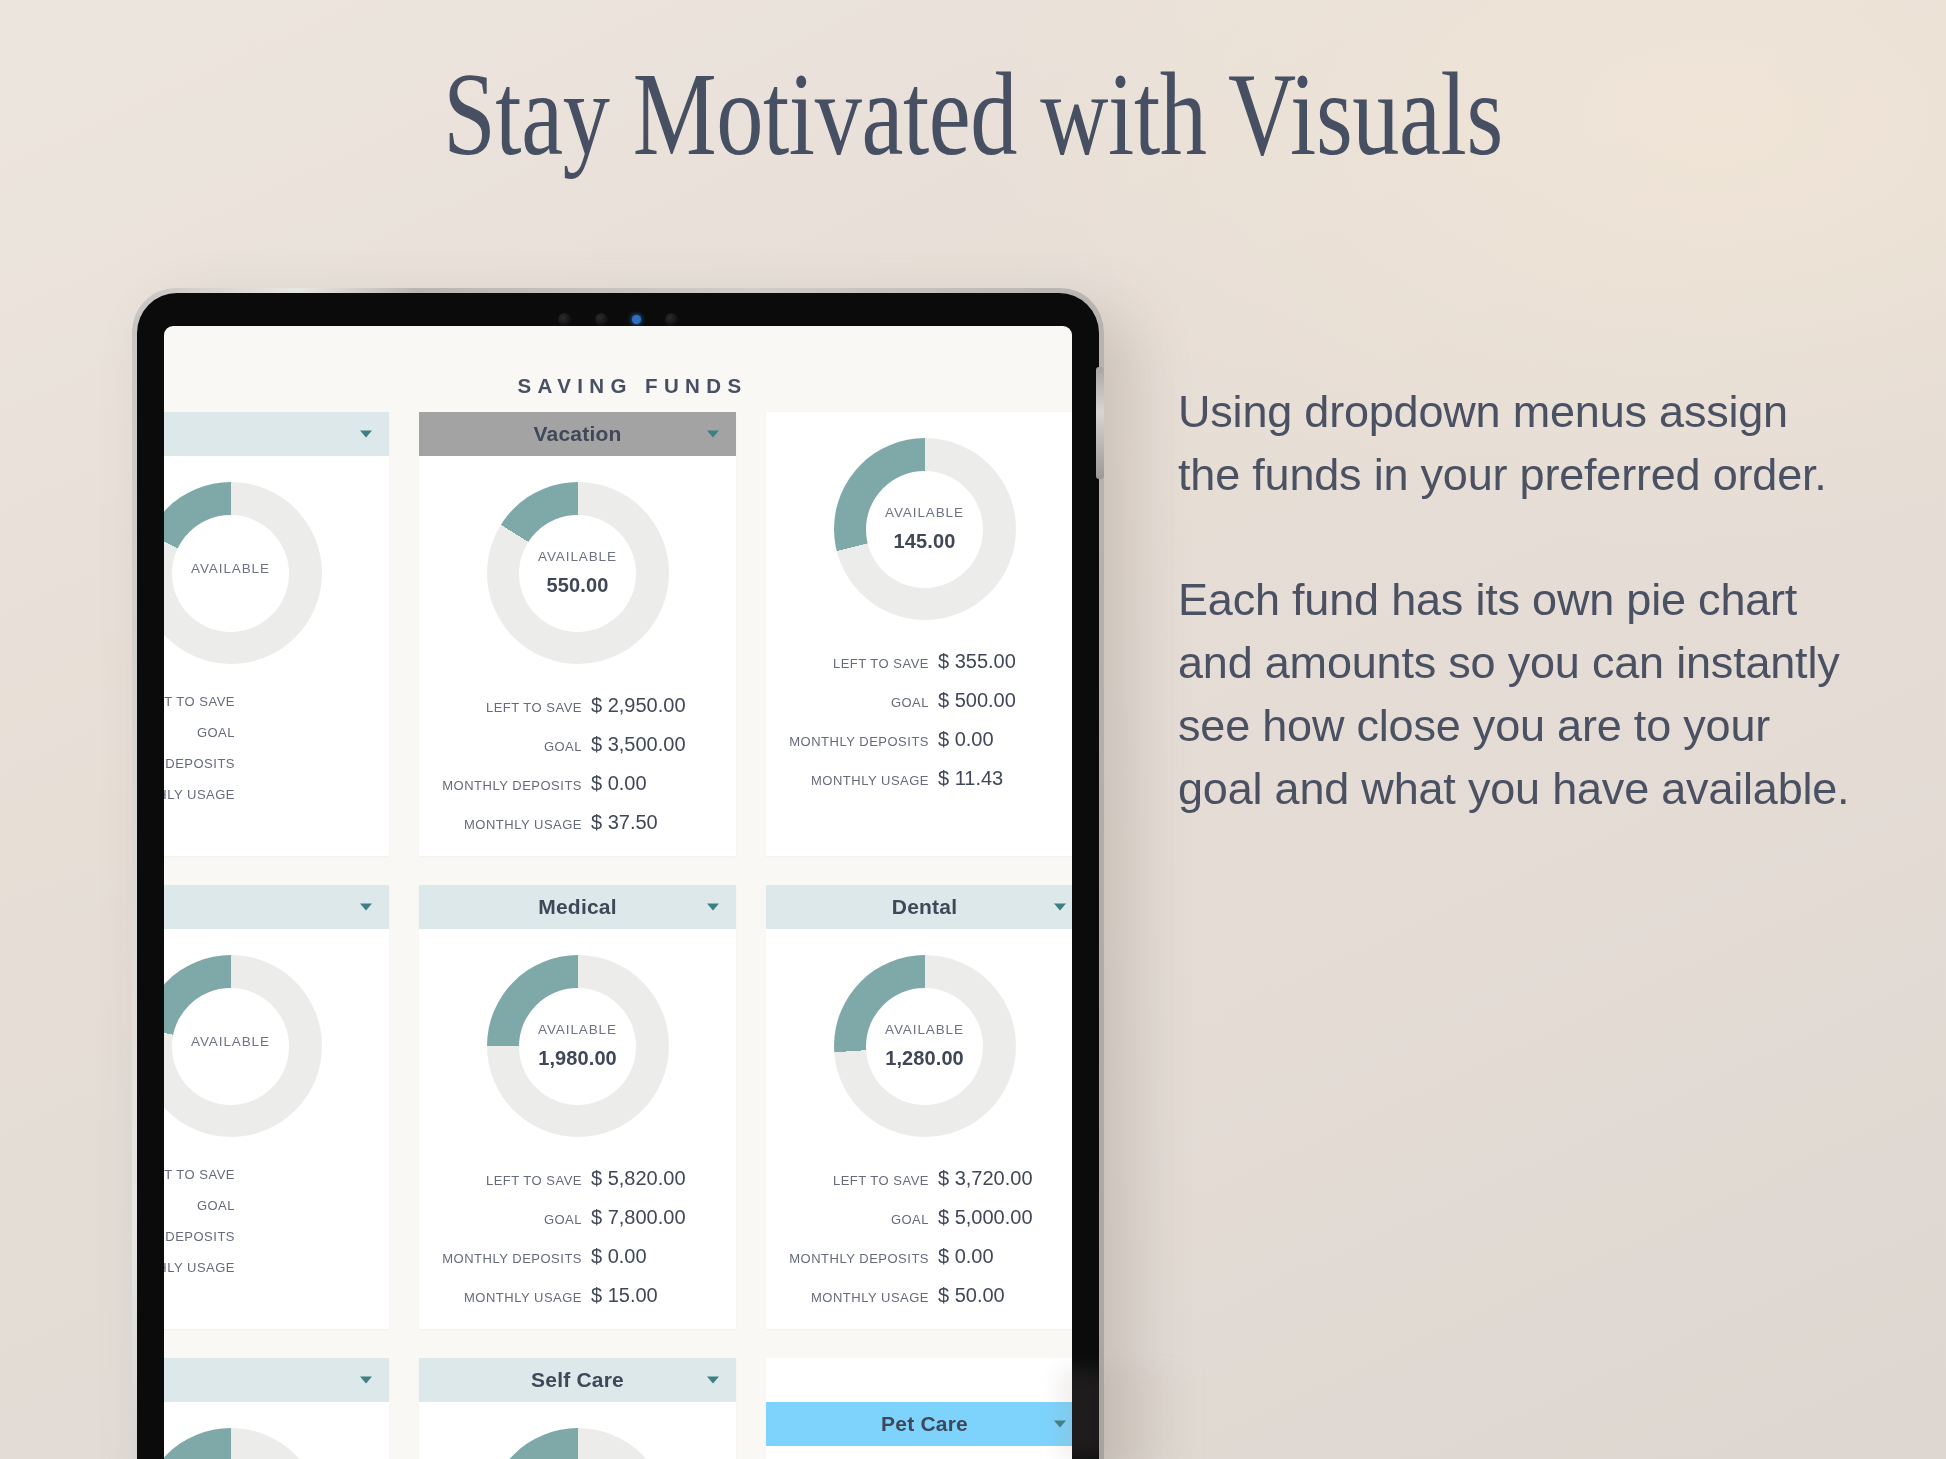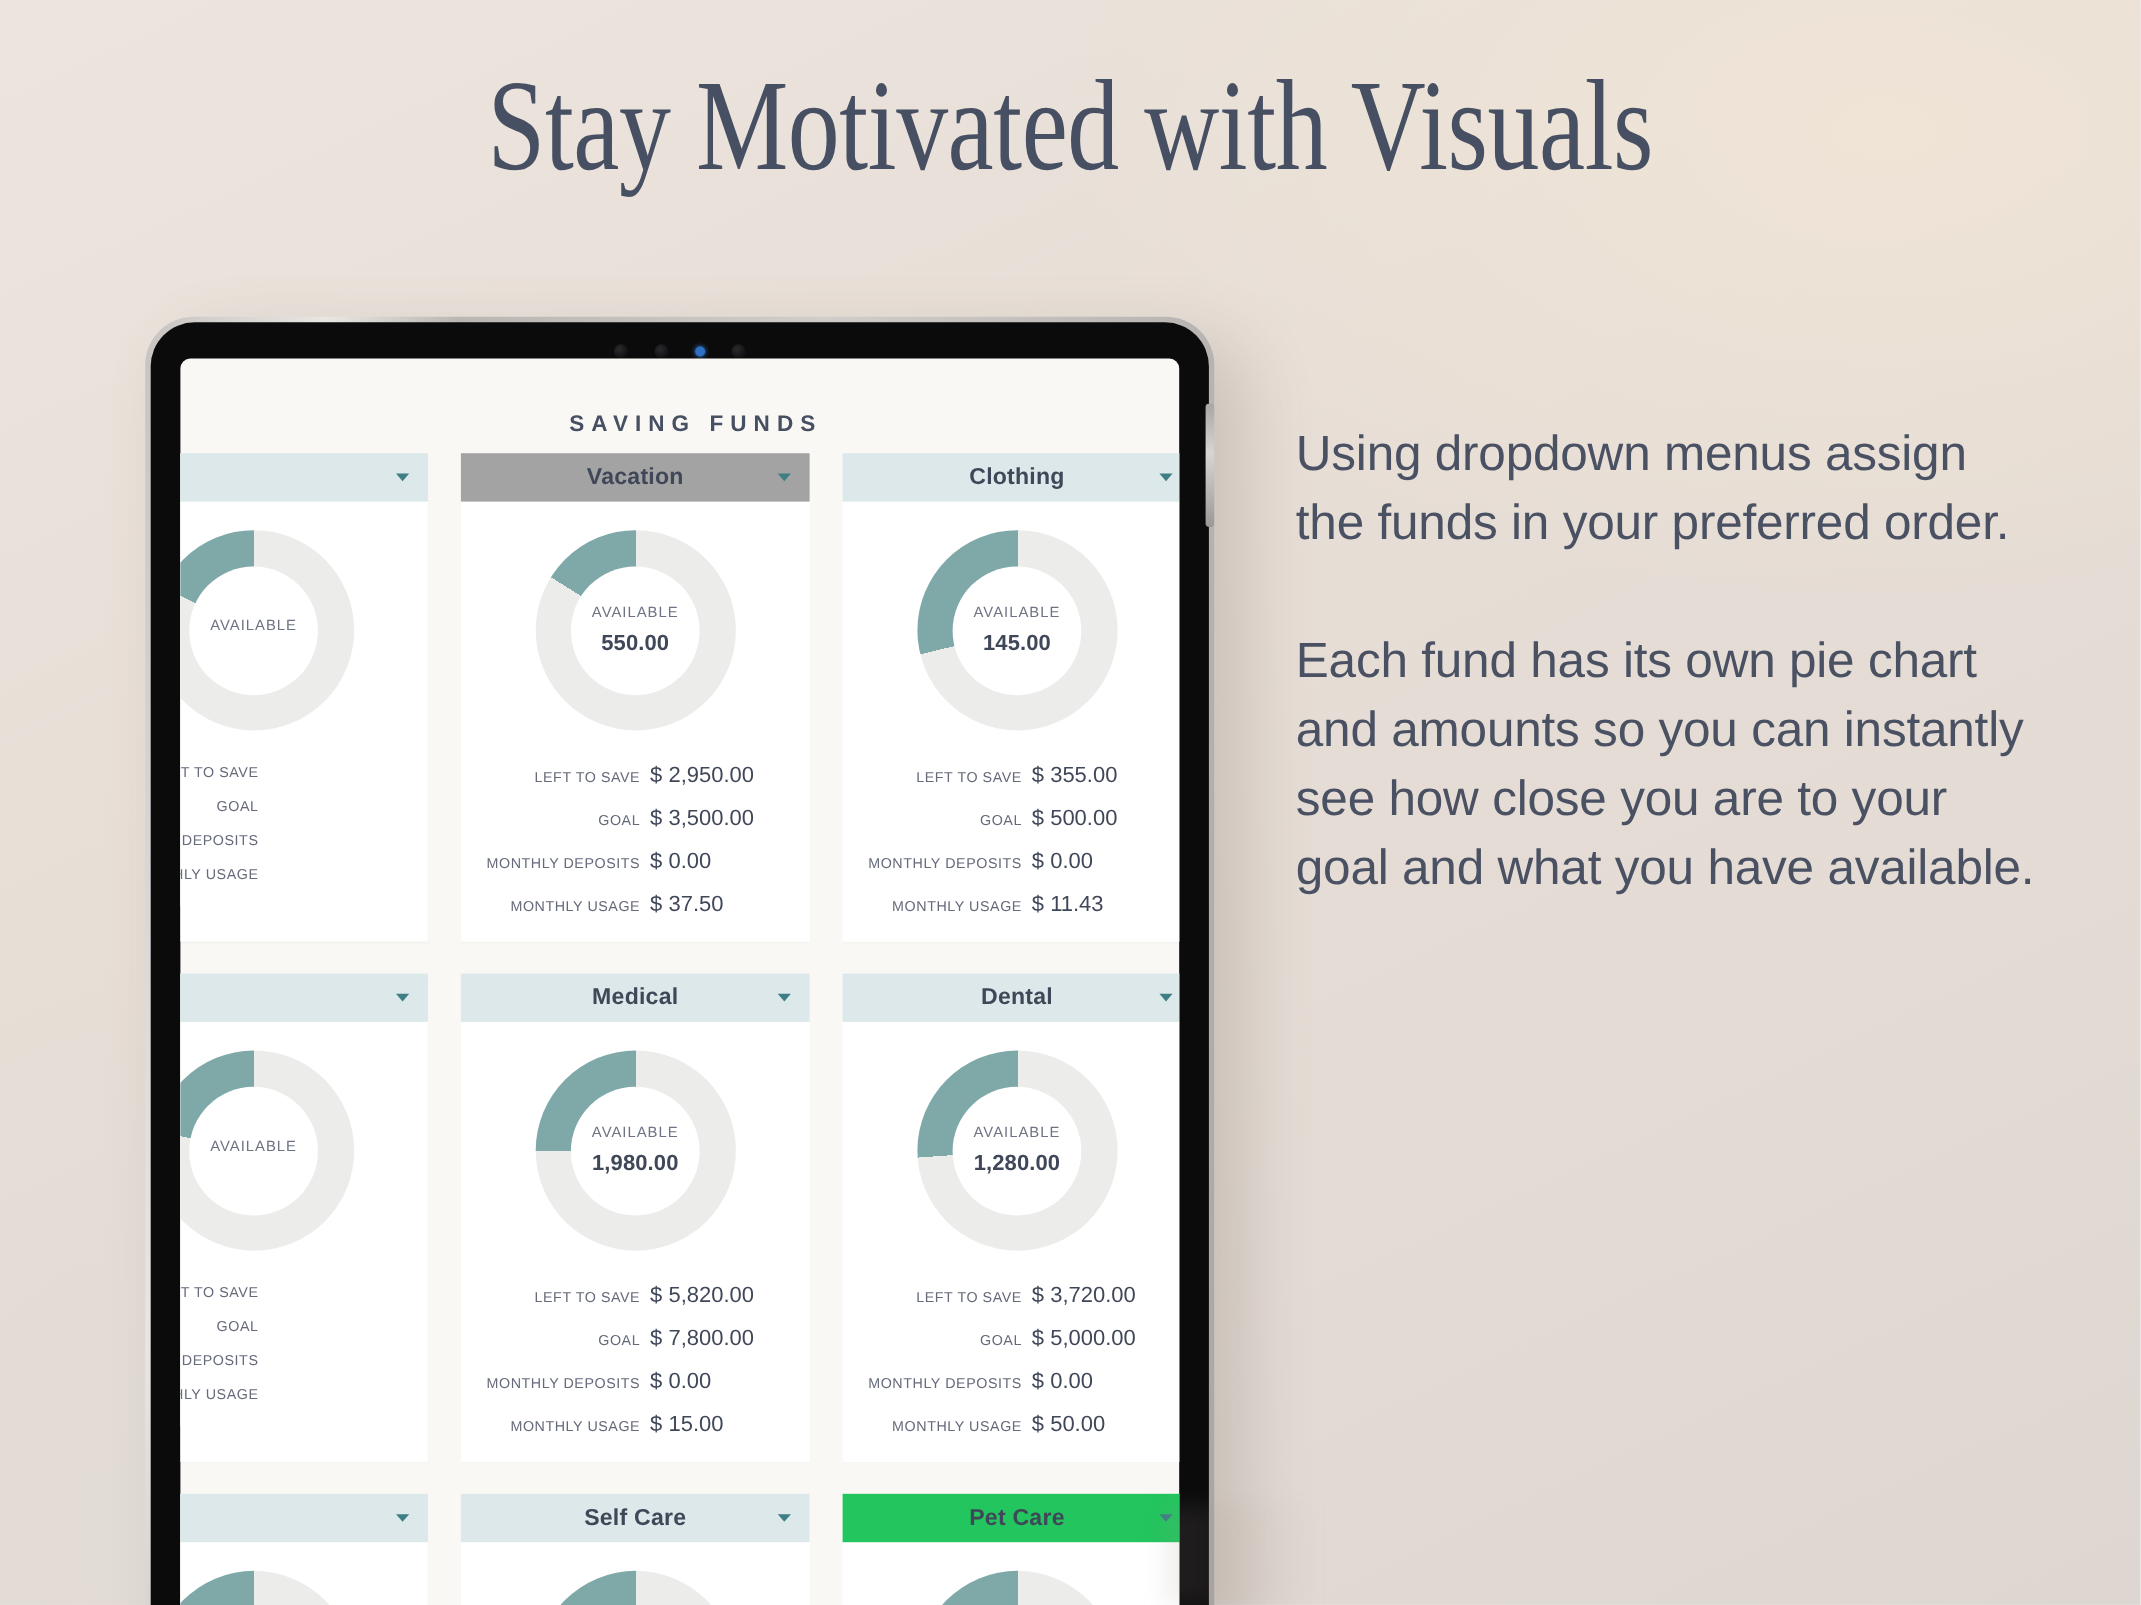--- a/index.html
+++ b/index.html
@@ -228,24 +228,20 @@
                     <span class="stat-value">$ 0.00</span>
                   </div>
                   <div class="stat">
                     <span class="stat-label">MONTHLY USAGE</span>
                     <span class="stat-value">$ 37.50</span>
                   </div>
                 </div>
               </div>
             </div>
             <div class="card">
-              <div class="card-head" style="background: rgb(220, 232, 233);">
-                <span class="card-title">Clothing</span>
-                <span class="caret"></span>
-              </div>
               <div class="card-body">
                 <div class="donut-wrap">
                   <div class="donut" style="background: conic-gradient(rgb(236, 236, 235) 0deg, rgb(236, 236, 235) 256deg, rgb(127, 168, 168) 256deg, rgb(127, 168, 168) 360deg);">
                     <div class="donut-hole">
                       <div class="avail-label">AVAILABLE</div>
                       <div class="avail-value">145.00</div>
                     </div>
                   </div>
                 </div>
                 <div class="stats">
@@ -390,21 +386,21 @@
                 <span class="card-title">Self Care</span>
                 <span class="caret"></span>
               </div>
               <div class="card-body">
                 <div class="donut-wrap">
                   <div class="donut" style="background: conic-gradient(rgb(236, 236, 235) 0deg, rgb(236, 236, 235) 274deg, rgb(127, 168, 168) 274deg, rgb(127, 168, 168) 360deg);"></div>
                 </div>
               </div>
             </div>
             <div class="card">
-              <div class="card-head" style="background: #22c55e;">
+              <div class="card-head" style="background: #7dd3fc; margin-top: 44px;">
                 <span class="card-title">Pet Care</span>
                 <span class="caret"></span>
               </div>
               <div class="card-body">
                 <div class="donut-wrap">
                   <div class="donut" style="background: conic-gradient(rgb(236, 236, 235) 0deg, rgb(236, 236, 235) 306deg, rgb(127, 168, 168) 306deg, rgb(127, 168, 168) 360deg);"></div>
                 </div>
               </div>
             </div>
           </div>

